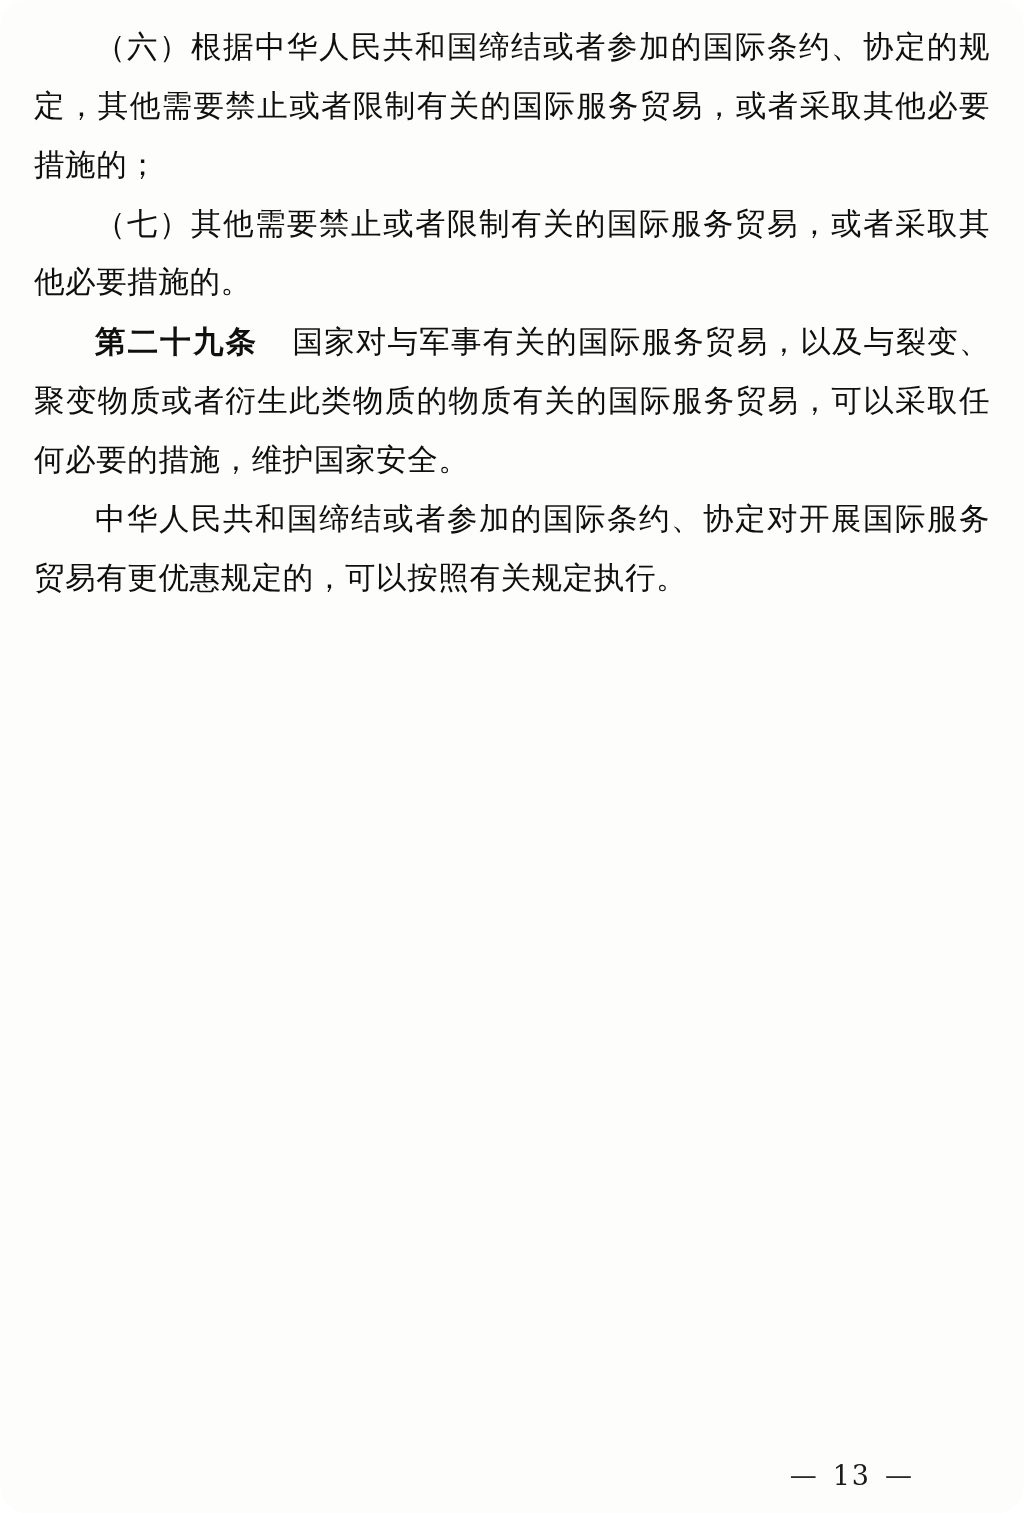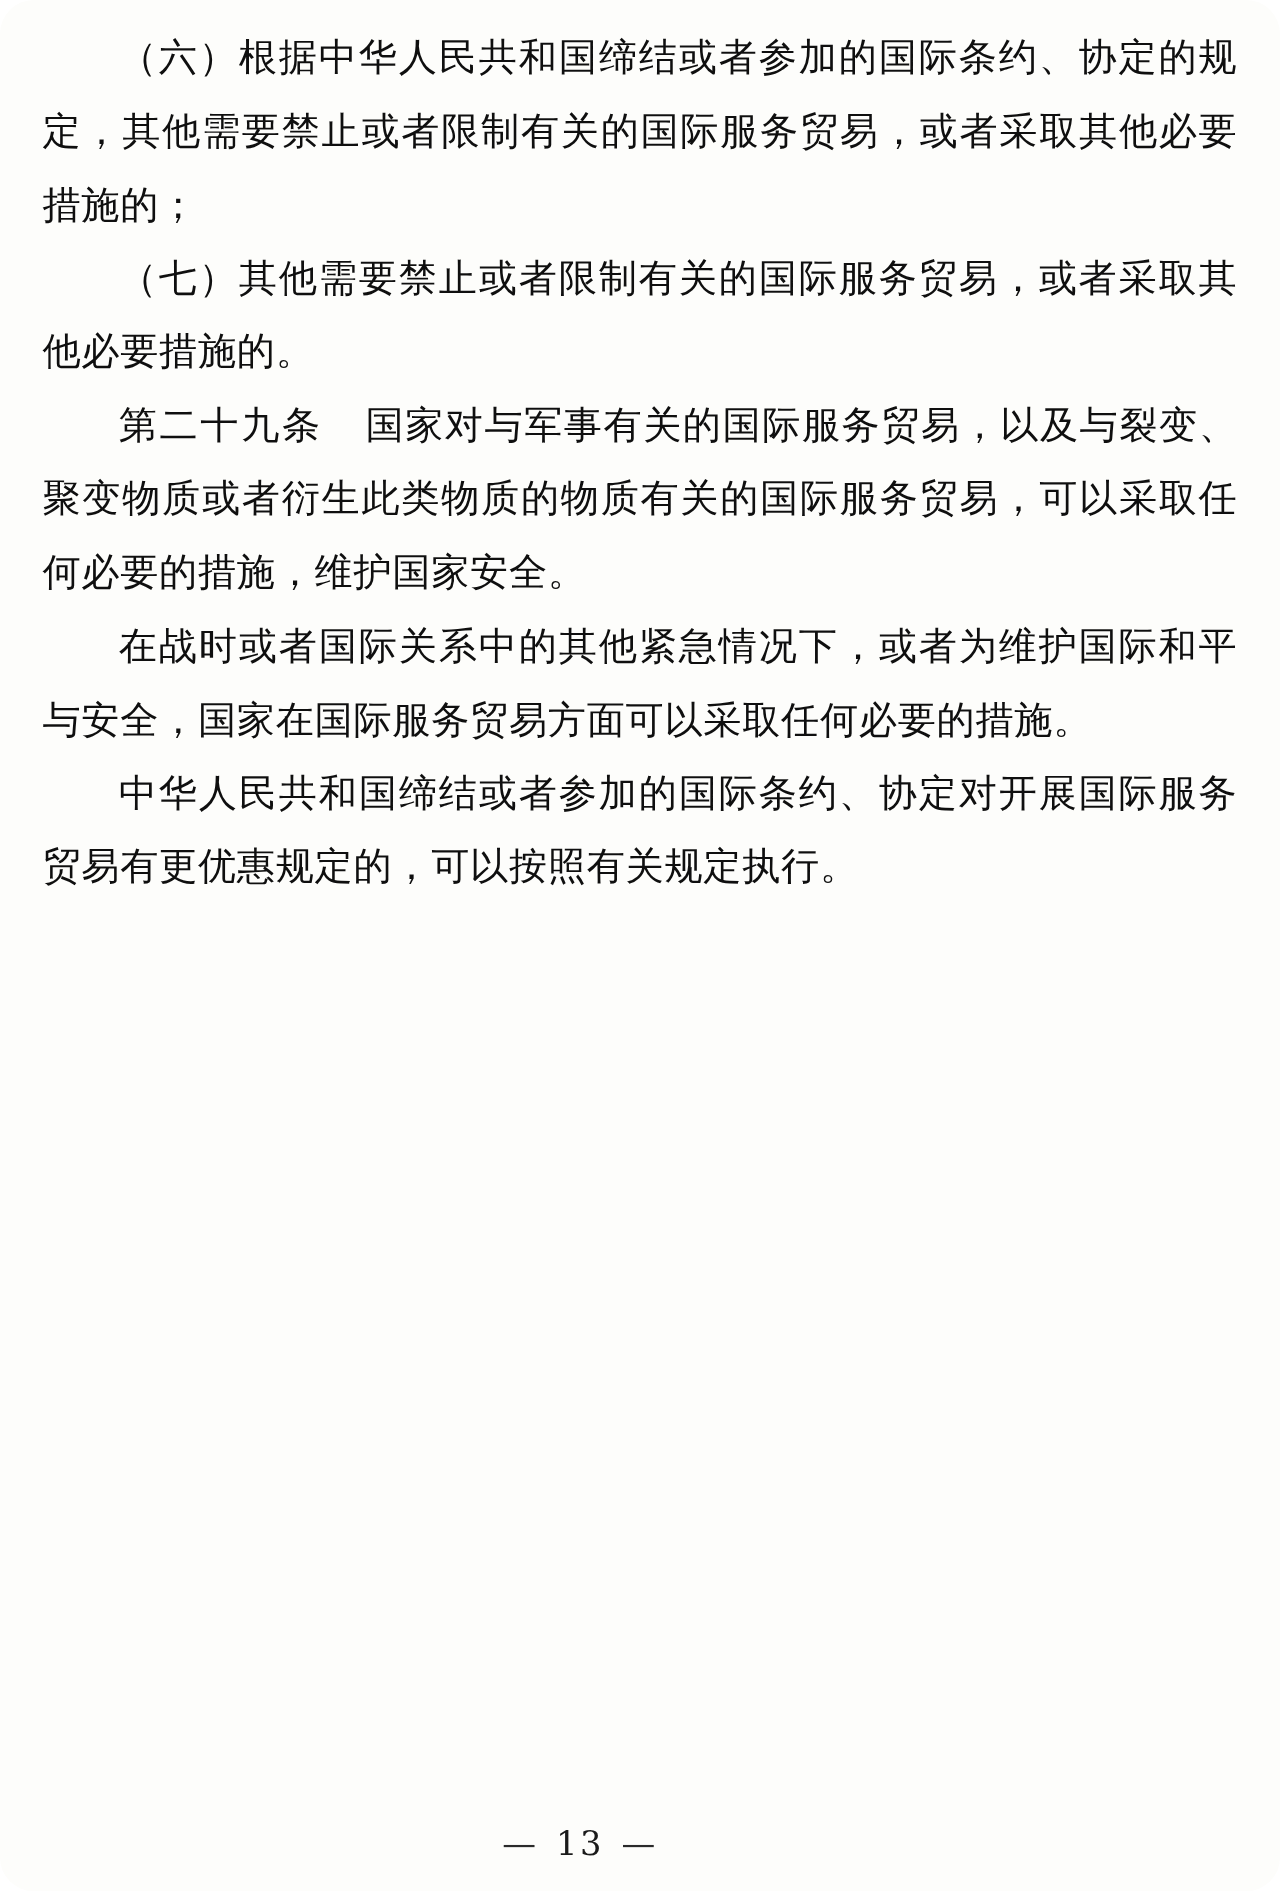--- a/index.html
+++ b/index.html
@@ -24,33 +24,33 @@
     line-height: 1.93;
     letter-spacing: 0.6px;
     text-align: justify;
     text-justify: inter-ideograph;
   }
   .para {
     margin: 0;
     text-indent: 2em;
   }
   .art-title {
-    font-weight: 400;
+    font-weight: 700;
     letter-spacing: 1.5px;
   }
   .art-gap {
     display: inline-block;
     width: 1.1em;
   }
   .footer {
     position: absolute;
     left: 0;
     right: 0;
     bottom: 22px;
-    text-align: center;
+    text-align: right;
     font-size: 27px;
     color: #1a1a1a;
     font-family: "DejaVu Serif", "Liberation Serif", serif;
     letter-spacing: 2px;
     padding-right: 96px;
   }
   .footer .dash {
     display: inline-block;
     padding: 0 14px;
     color: #2a2a2a;
@@ -68,23 +68,20 @@
     </p>
 
     <p class="para">
       <span>（七）其他需要禁止或者限制有关的国际服务贸易，或者采取其他必要措施的。</span>
     </p>
 
     <p class="para">
       <span class="art-title">第二十九条</span><span class="art-gap"></span><span>国家对与军事有关的国际服务贸易，以及与裂变、聚变物质或者衍生此类物质的物质有关的国际服务贸易，可以采取任何必要的措施，维护国家安全。</span>
     </p>
 
-    <p class="para">
-      <span>在战时或者国际关系中的其他紧急情况下，或者为维护国际和平与安全，国家在国际服务贸易方面可以采取任何必要的措施。</span>
-    </p>
 
 
 
 
     <p class="para">
       <span>中华人民共和国缔结或者参加的国际条约、协定对开展国际服务贸易有更优惠规定的，可以按照有关规定执行。</span>
     </p>
 
   </div>
 

